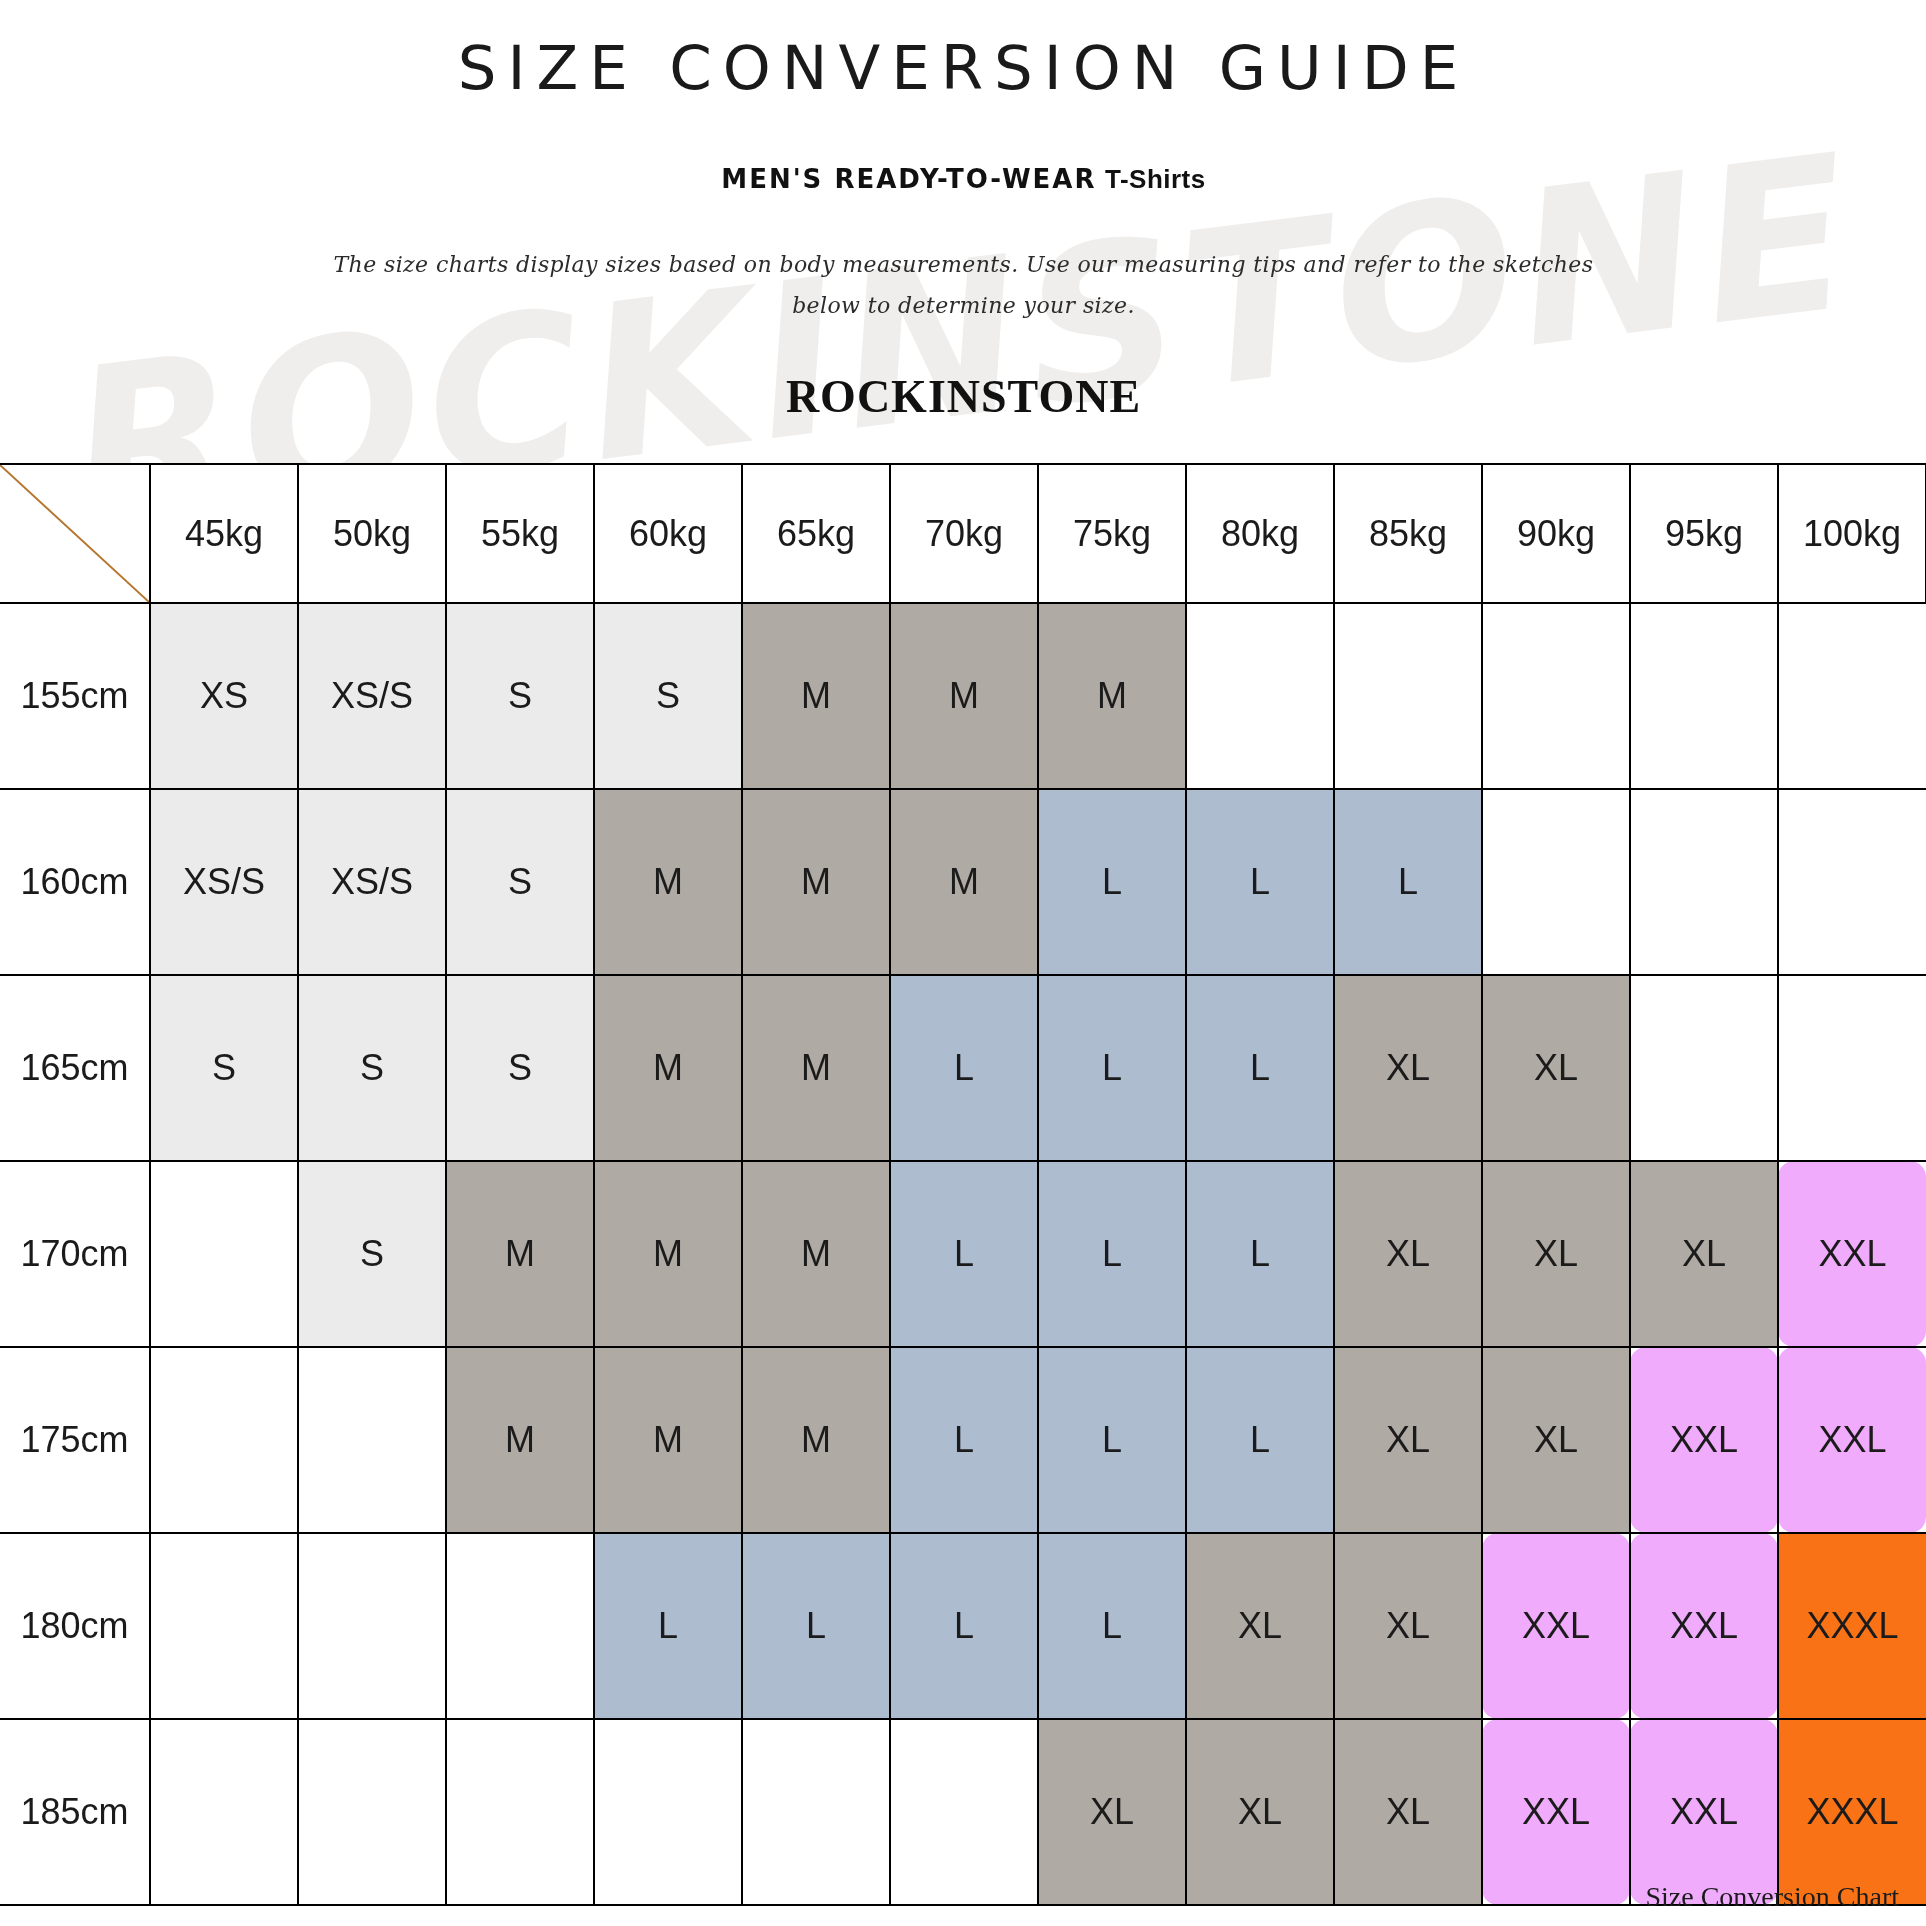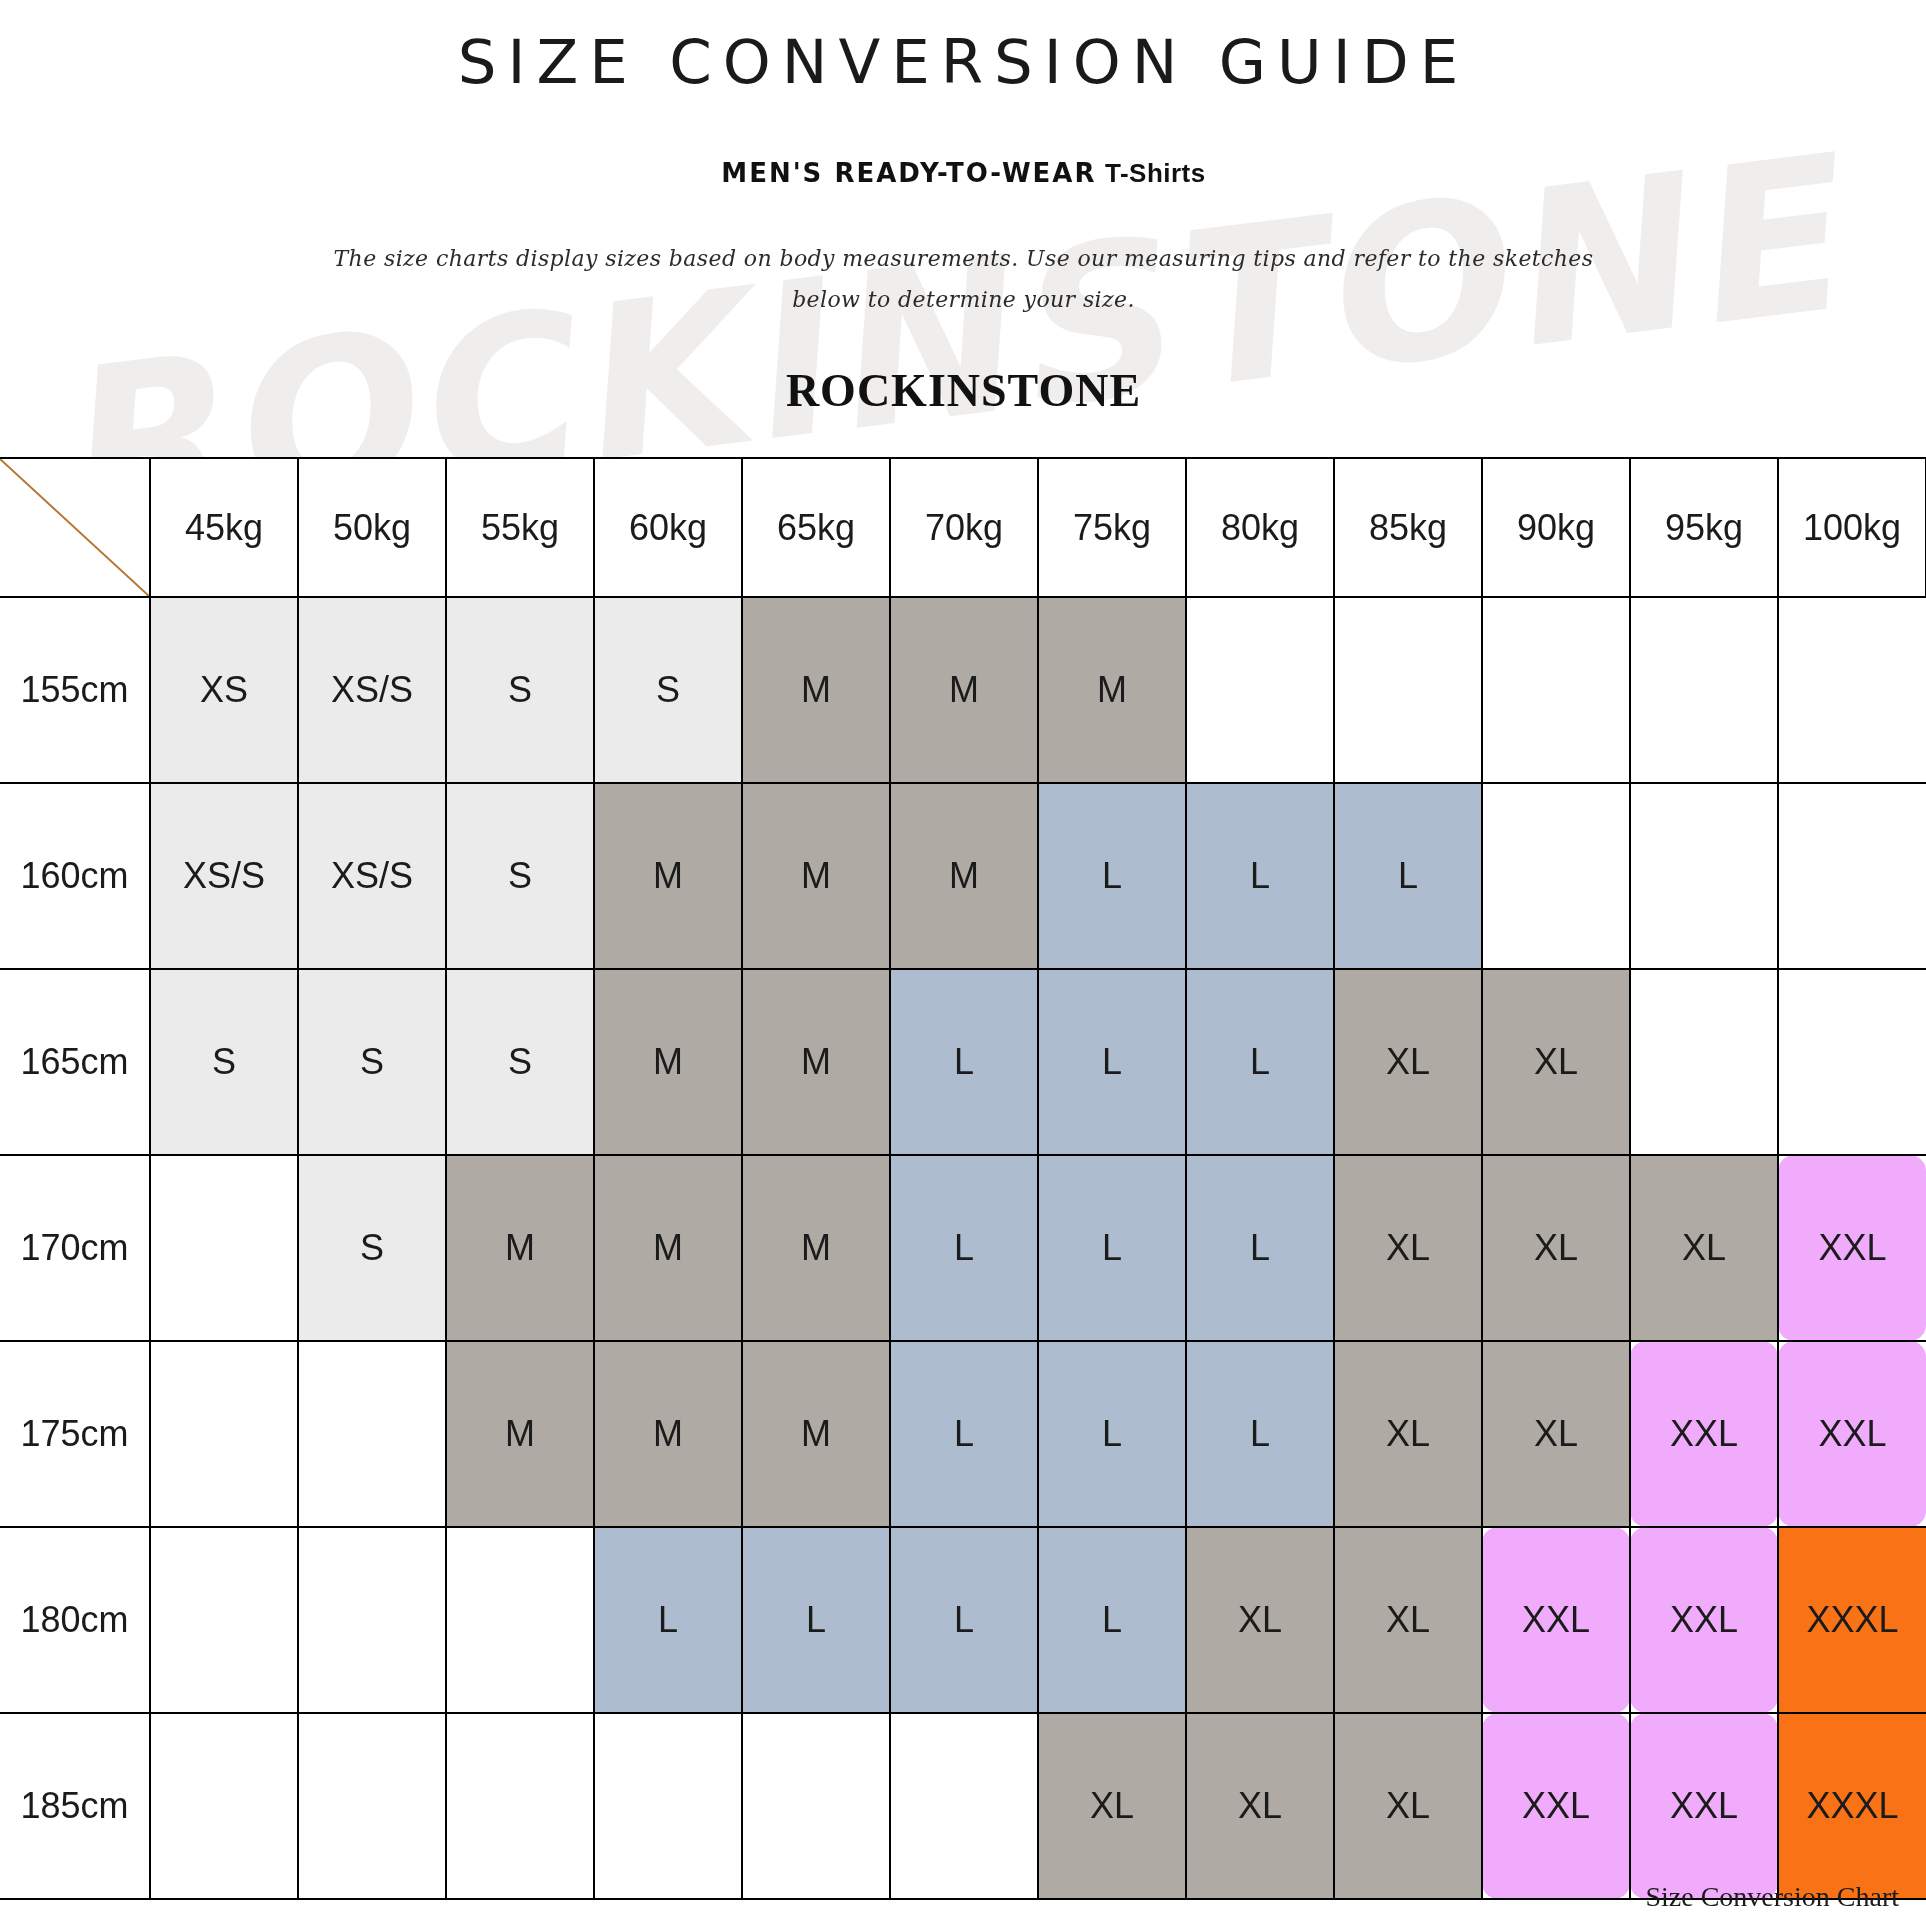--- a/index.html
+++ b/index.html
@@ -39,21 +39,21 @@
     transform-origin: 50% 50%;
     user-select: none;
     pointer-events: none;
     z-index: 0;
   }
 
   
   .header {
     position: relative;
     z-index: 2;
-    padding-top: 12px;
+    padding-top: 18px;
   }
   .main-title {
     text-align: center;
     font-family: "DejaVu Sans", sans-serif;
     font-size: 61px;
     font-weight: 400;
     letter-spacing: 11px;
     color: #1a1a1a;
     margin: 0;
     padding-top: 14px;

